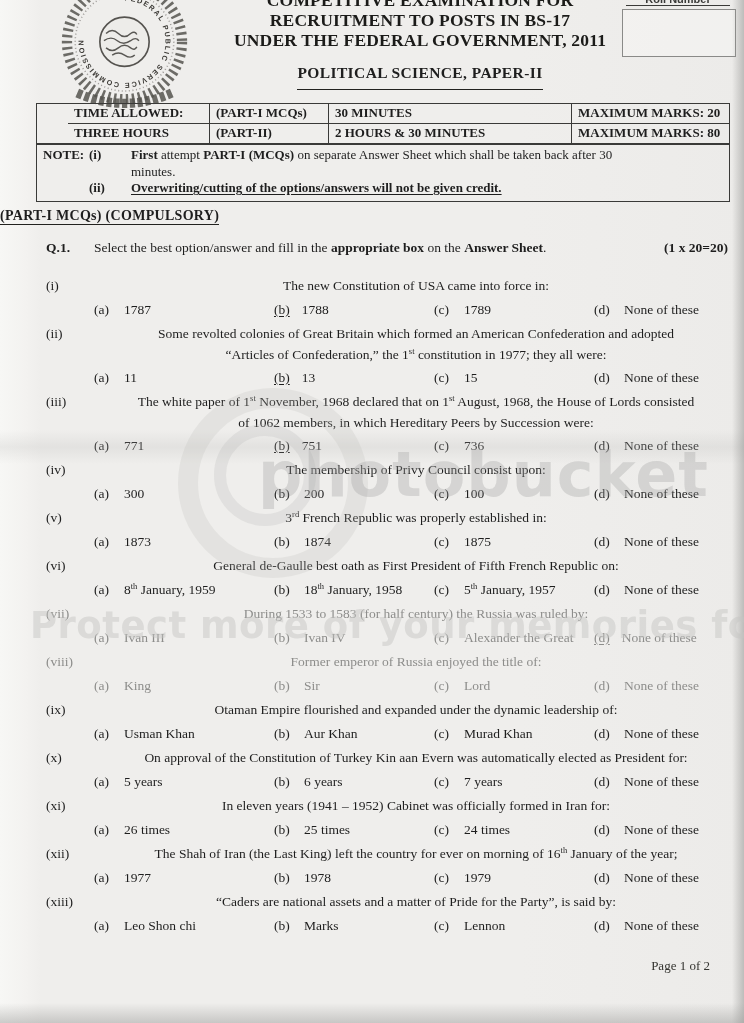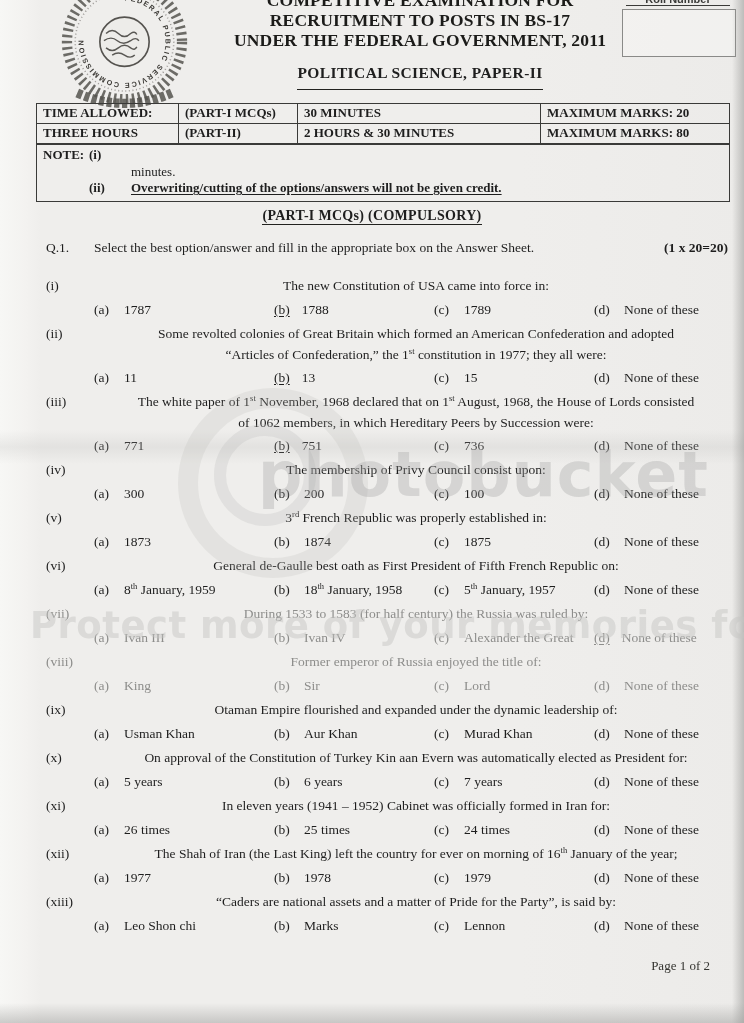--- a/index.html
+++ b/index.html
@@ -23,43 +23,43 @@
   .subject-title{position:absolute;left:160px;top:64px;width:520px;text-align:center;}
   .subject-title span{font-weight:bold;font-size:15.5px;letter-spacing:.4px;
     border-bottom:1.6px solid #22221f;padding-bottom:8px;}
 
   .roll-label{position:absolute;right:14px;top:-7px;width:104px;text-align:center;
     font-family:"Liberation Sans","DejaVu Sans",sans-serif;
     font-size:11px;font-weight:bold;color:#3a3a38;border-bottom:1.4px solid #3a3a38;}
   .roll-box{position:absolute;right:8px;top:9px;width:112px;height:46px;border:1.4px solid #8a8a88;background:rgba(250,250,248,.4);}
 
   .info-table{position:absolute;left:36px;top:103px;width:694px;border:1.7px solid #3a3a38;box-sizing:border-box;}
-  .info-row{display:grid;grid-template-columns:142px 119px 243px 1fr;}
+  .info-row{display:grid;grid-template-columns:142px 119px 243px 1fr;margin-left:31px;}
   .info-row.second{border-top:1.5px solid #3a3a38;}
   .info-cell{padding:0 6px;height:19px;line-height:18px;font-weight:bold;font-size:13px;white-space:nowrap;box-sizing:border-box;}
   .info-cell.divider{border-right:1.5px solid #3a3a38;}
 
   .note-box{position:absolute;left:36px;top:144px;width:694px;border:1.7px solid #3a3a38;box-sizing:border-box;
     padding:2px 6px 4px 6px;font-size:13px;line-height:16.5px;}
   .note-line{display:flex;white-space:pre-wrap;}
   .note-label{display:inline-block;width:46px;font-weight:bold;}
   .note-num{display:inline-block;width:42px;font-weight:bold;}
   .nb{font-weight:bold;}
   .note-underline{font-weight:bold;text-decoration:underline;text-underline-offset:2px;text-align:right;}
   .indent94{display:inline-block;width:88px;}
 
-  .section-heading{position:absolute;left:0;top:206px;width:744px;text-align:center;}
+  .section-heading{position:absolute;left:0;top:206px;width:744px;text-align:left;}
   .section-heading span{font-weight:bold;font-size:14px;letter-spacing:.3px;
     border-bottom:1.5px solid #22221f;padding-bottom:1px;}
 
   .q1-row{position:absolute;left:36px;top:240px;width:694px;font-size:13.5px;}
   .q1-num{position:absolute;left:10px;font-weight:bold;}
   .q1-text{position:absolute;left:58px;width:540px;}
   .q1-marks{position:absolute;right:2px;font-weight:bold;}
-  .b{font-weight:normal;}
+  .b{font-weight:bold;}
 
   .questions{position:absolute;left:36px;top:274px;width:702px;font-size:13.5px;}
   .q-block{display:flex;}
   .q-block.faded{color:#8d8d8b;}
   .q-num{width:58px;padding-left:10px;box-sizing:border-box;height:24px;line-height:24px;}
   .q-body{flex:1;min-width:0;}
   .q-line{height:24px;line-height:24px;white-space:nowrap;text-align:center;}
   .q-line.q-line2{height:20px;line-height:18px;}
   .q-options{display:grid;grid-template-columns:180px 160px 160px 1fr;height:24px;line-height:24px;}
   .opt{white-space:nowrap;}
@@ -127,20 +127,21 @@
       <div class="info-cell divider">(PART-II)</div>
       <div class="info-cell divider">2 HOURS &amp; 30 MINUTES</div>
       <div class="info-cell">MAXIMUM MARKS: 80</div>
     </div>
   </div>
 
   <div class="note-box">
     <div class="note-line">
       <span class="note-label">NOTE:</span>
       <span class="note-num">(i)</span>
+      <span><span class="nb">First</span><span> attempt </span><span class="nb">PART-I (MCQs)</span><span> on separate Answer Sheet which shall be taken back after 30</span></span>
     </div>
     <div class="note-line">
       <span class="indent94"></span>
       <span>minutes.</span>
     </div>
     <div class="note-line">
       <span class="note-label"></span>
       <span class="note-num">(ii)</span>
       <span class="note-underline">Overwriting/cutting of the options/answers will not be given credit.</span>
     </div>

